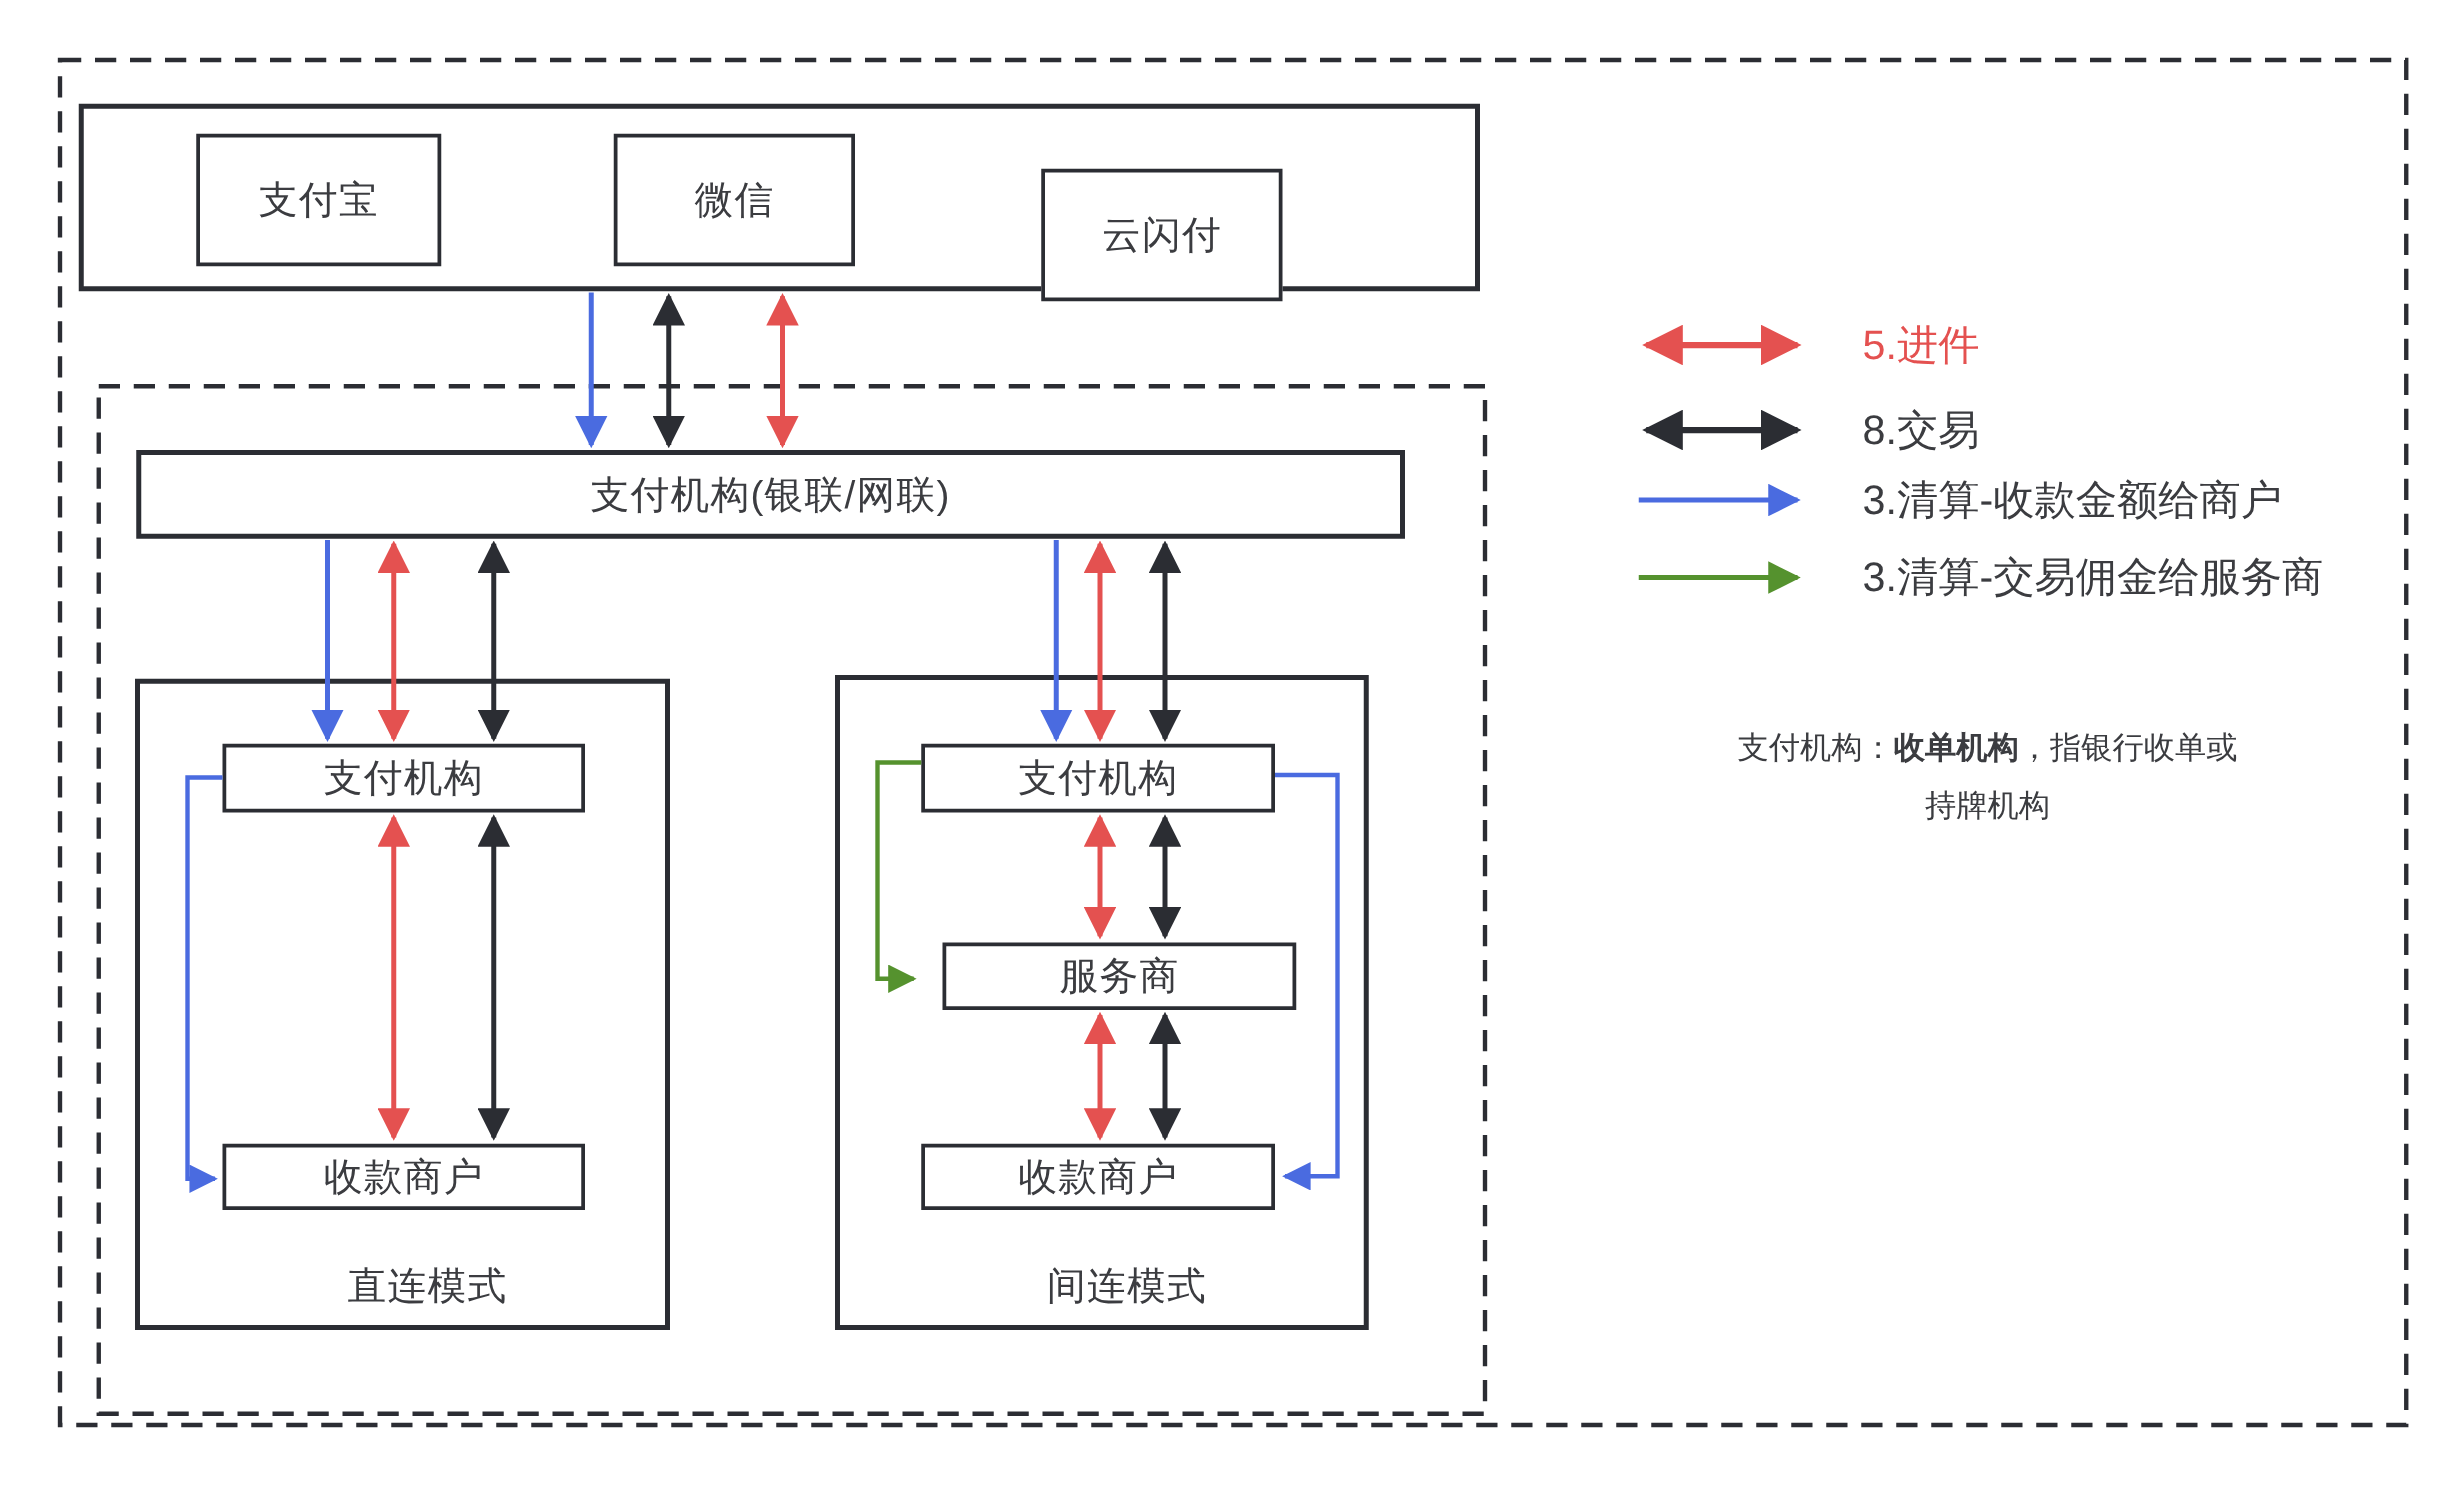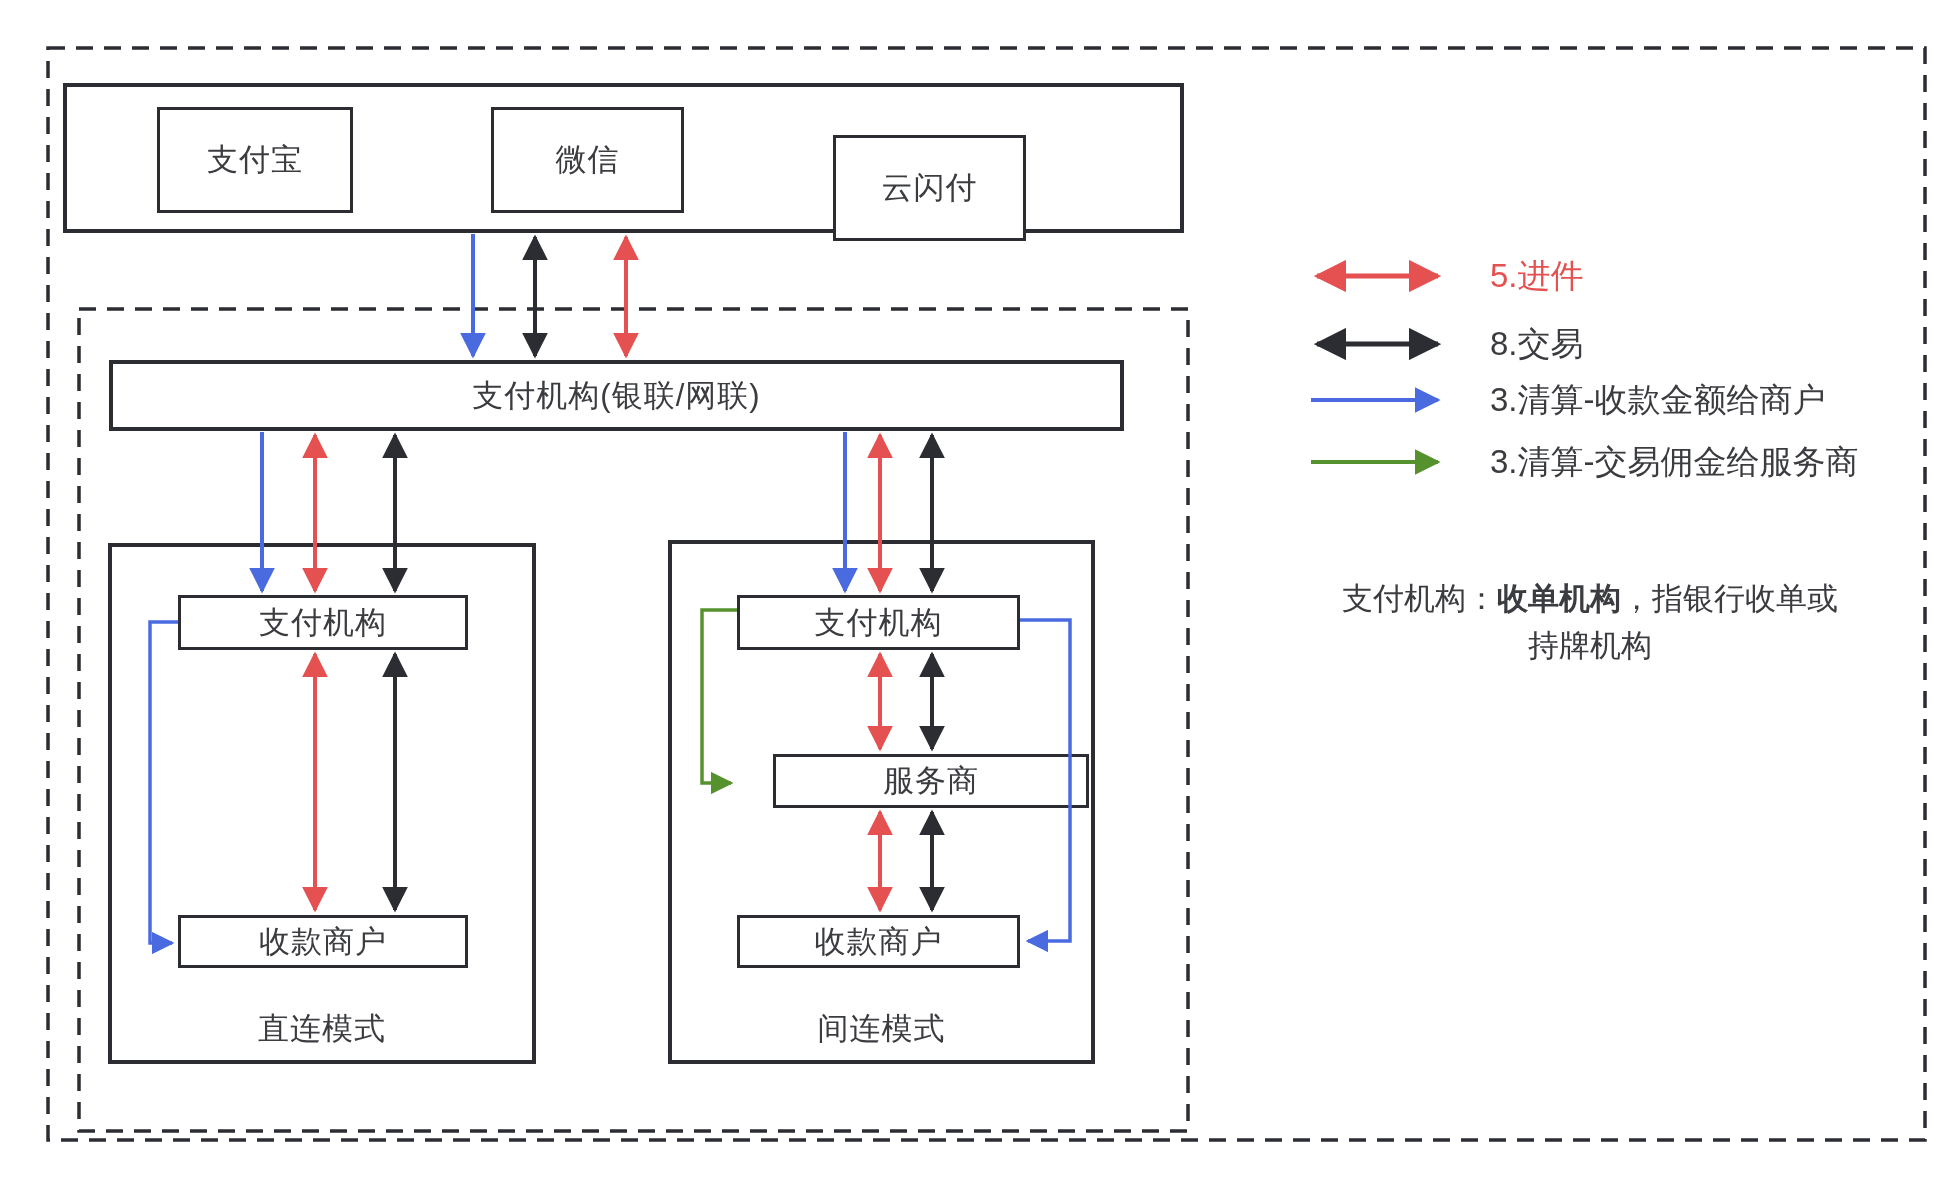--- a/index.html
+++ b/index.html
@@ -23,31 +23,32 @@
     background:#ffffff;
     display:flex;align-items:center;justify-content:center;
     font-size:31px;
     letter-spacing:1px;
   }
   .caption{
     position:absolute;box-sizing:border-box;
     text-align:center;
     font-size:31px;
     letter-spacing:1px;
+    margin-left:20px;
   }
   .legend-label{
     position:absolute;box-sizing:border-box;
     font-size:33px;height:44px;line-height:44px;
     white-space:nowrap;
   }
   .legend-label.red{color:var(--c-red,#e45150);}
   .note{
     position:absolute;box-sizing:border-box;
     text-align:center;
-    font-size:31px;line-height:47px;
+    font-size:25px;line-height:47px;
     white-space:nowrap;
   }
   .note b{font-weight:700;}
   svg.overlay{
     position:absolute;left:0;top:0;width:1958px;height:1192px;
     pointer-events:none;
   }
   svg .stroke-red{stroke:var(--c-red,#e45150);}
   svg .stroke-black{stroke:var(--c-black,#2b2d33);}
   svg .stroke-blue{stroke:var(--c-blue,#4a6be0);}
@@ -87,21 +88,21 @@
   </div>
   <div class="node" style="left:178px;top:915px;width:290px;height:53px;">
     <span>收款商户</span>
   </div>
   <div class="caption" style="left:108px;top:1008px;width:428px;">直连模式</div>
 
   <div class="box" style="left:668px;top:540px;width:427px;height:524px;"></div>
   <div class="node" style="left:737px;top:595px;width:283px;height:55px;">
     <span>支付机构</span>
   </div>
-  <div class="node" style="left:773px;top:754px;width:316px;height:54px;">
+  <div class="node" style="left:754px;top:754px;width:283px;height:54px;">
     <span>服务商</span>
   </div>
   <div class="node" style="left:737px;top:915px;width:283px;height:53px;">
     <span>收款商户</span>
   </div>
   <div class="caption" style="left:668px;top:1008px;width:427px;">间连模式</div>
 
   <div class="legend-label red" style="left:1490px;top:254px;">5.进件</div>
   <div class="legend-label" style="left:1490px;top:322px;">8.交易</div>
   <div class="legend-label" style="left:1490px;top:378px;">3.清算-收款金额给商户</div>

